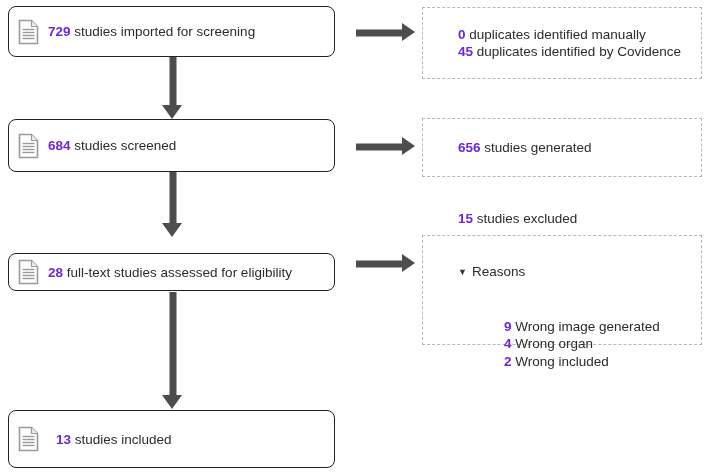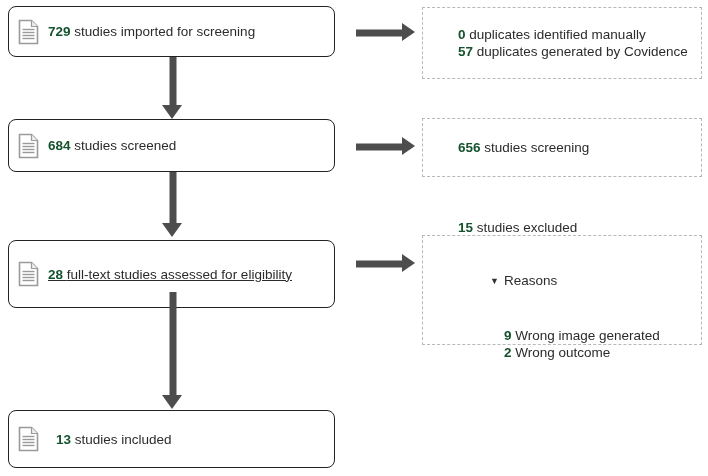--- a/index.html
+++ b/index.html
@@ -39,30 +39,30 @@
     box-sizing: border-box;
     border: 1.5px dashed #b8b8b8;
     background: #ffffff;
     display: flex;
     flex-direction: column;
     justify-content: center;
     padding-left: 35px;
     line-height: 17.5px;
   }
 
-  b.num { font-weight: bold; color: #14532d; }
+  b.num { font-weight: bold; color: #6d28d9; }
 
   .reasons-list { margin-left: 46px; }
   .tri {
     font-size: 9px;
     color: #333333;
     margin-right: 5px;
     vertical-align: 1px;
   }
-  .reasons-toggle { cursor: default; margin-left: 32px; }
+  .reasons-toggle { cursor: default; }
 
   
   .varrow { position: absolute; left: 162px; width: 21px; }
   .varrow .shaft {
     position: absolute; top: 0; bottom: 13px;
     left: 50%; transform: translateX(-50%);
     width: 7px; background: #4d4d4d;
   }
   .varrow .head {
     position: absolute; bottom: 0; left: 0;
@@ -118,21 +118,21 @@
           <line x1="4.5" y1="10.5" x2="16.5" y2="10.5"></line>
           <line x1="4.5" y1="13.5" x2="16.5" y2="13.5"></line>
           <line x1="4.5" y1="16.5" x2="16.5" y2="16.5"></line>
           <line x1="4.5" y1="19.5" x2="16.5" y2="19.5"></line>
         </g>
       </svg>
     </span>
     <span class="txt"><b class="num">684</b> <span>studies screened</span></span>
   </div>
 
-  <div class="stage-box" style="top:240px; height:68px;text-decoration:underline;">
+  <div class="stage-box" style="top:253px; height:38px;">
     <span class="doc-icon">
       <svg width="21" height="26" viewBox="0 0 21 26" aria-hidden="true">
         <path d="M1.5 1.5 H13.5 L19.5 7.5 V24.5 H1.5 Z" fill="#ffffff" stroke="#9a9a9a" stroke-width="1.6"></path>
         <path d="M13.5 1.5 V7.5 H19.5" fill="#efefef" stroke="#9a9a9a" stroke-width="1.2"></path>
         <g stroke="#9a9a9a" stroke-width="1.4">
           <line x1="4.5" y1="10.5" x2="16.5" y2="10.5"></line>
           <line x1="4.5" y1="13.5" x2="16.5" y2="13.5"></line>
           <line x1="4.5" y1="16.5" x2="16.5" y2="16.5"></line>
           <line x1="4.5" y1="19.5" x2="16.5" y2="19.5"></line>
         </g>
@@ -182,29 +182,30 @@
     <div class="head"></div>
   </div>
 
   <div class="harrow" style="top:254px;">
     <div class="shaft"></div>
     <div class="head"></div>
   </div>
 
   <div class="note-box" style="top:7px; height:72px;">
     <div><b class="num">0</b> <span>duplicates identified manually</span></div>
-    <div><b class="num">57</b> <span>duplicates generated by Covidence</span></div>
+    <div><b class="num">45</b> <span>duplicates identified by Covidence</span></div>
   </div>
 
   <div class="note-box" style="top:118px; height:59px;">
-    <div><b class="num">656</b> <span>studies screening</span></div>
+    <div><b class="num">656</b> <span>studies generated</span></div>
   </div>
 
   <div class="note-box" style="top:235px; height:110px;gap:36px;">
     <div><b class="num">15</b> <span>studies excluded</span></div>
     <div class="reasons-toggle"><span class="tri">▼</span><span>Reasons</span></div>
     <div class="reasons-list">
       <div><b class="num">9</b> <span>Wrong image generated</span></div>
-      <div><b class="num">2</b> <span>Wrong outcome</span></div>
+      <div><b class="num">4</b> <span>Wrong organ</span></div>
+      <div><b class="num">2</b> <span>Wrong included</span></div>
     </div>
   </div>
 
 </div>
 
 </body></html>

